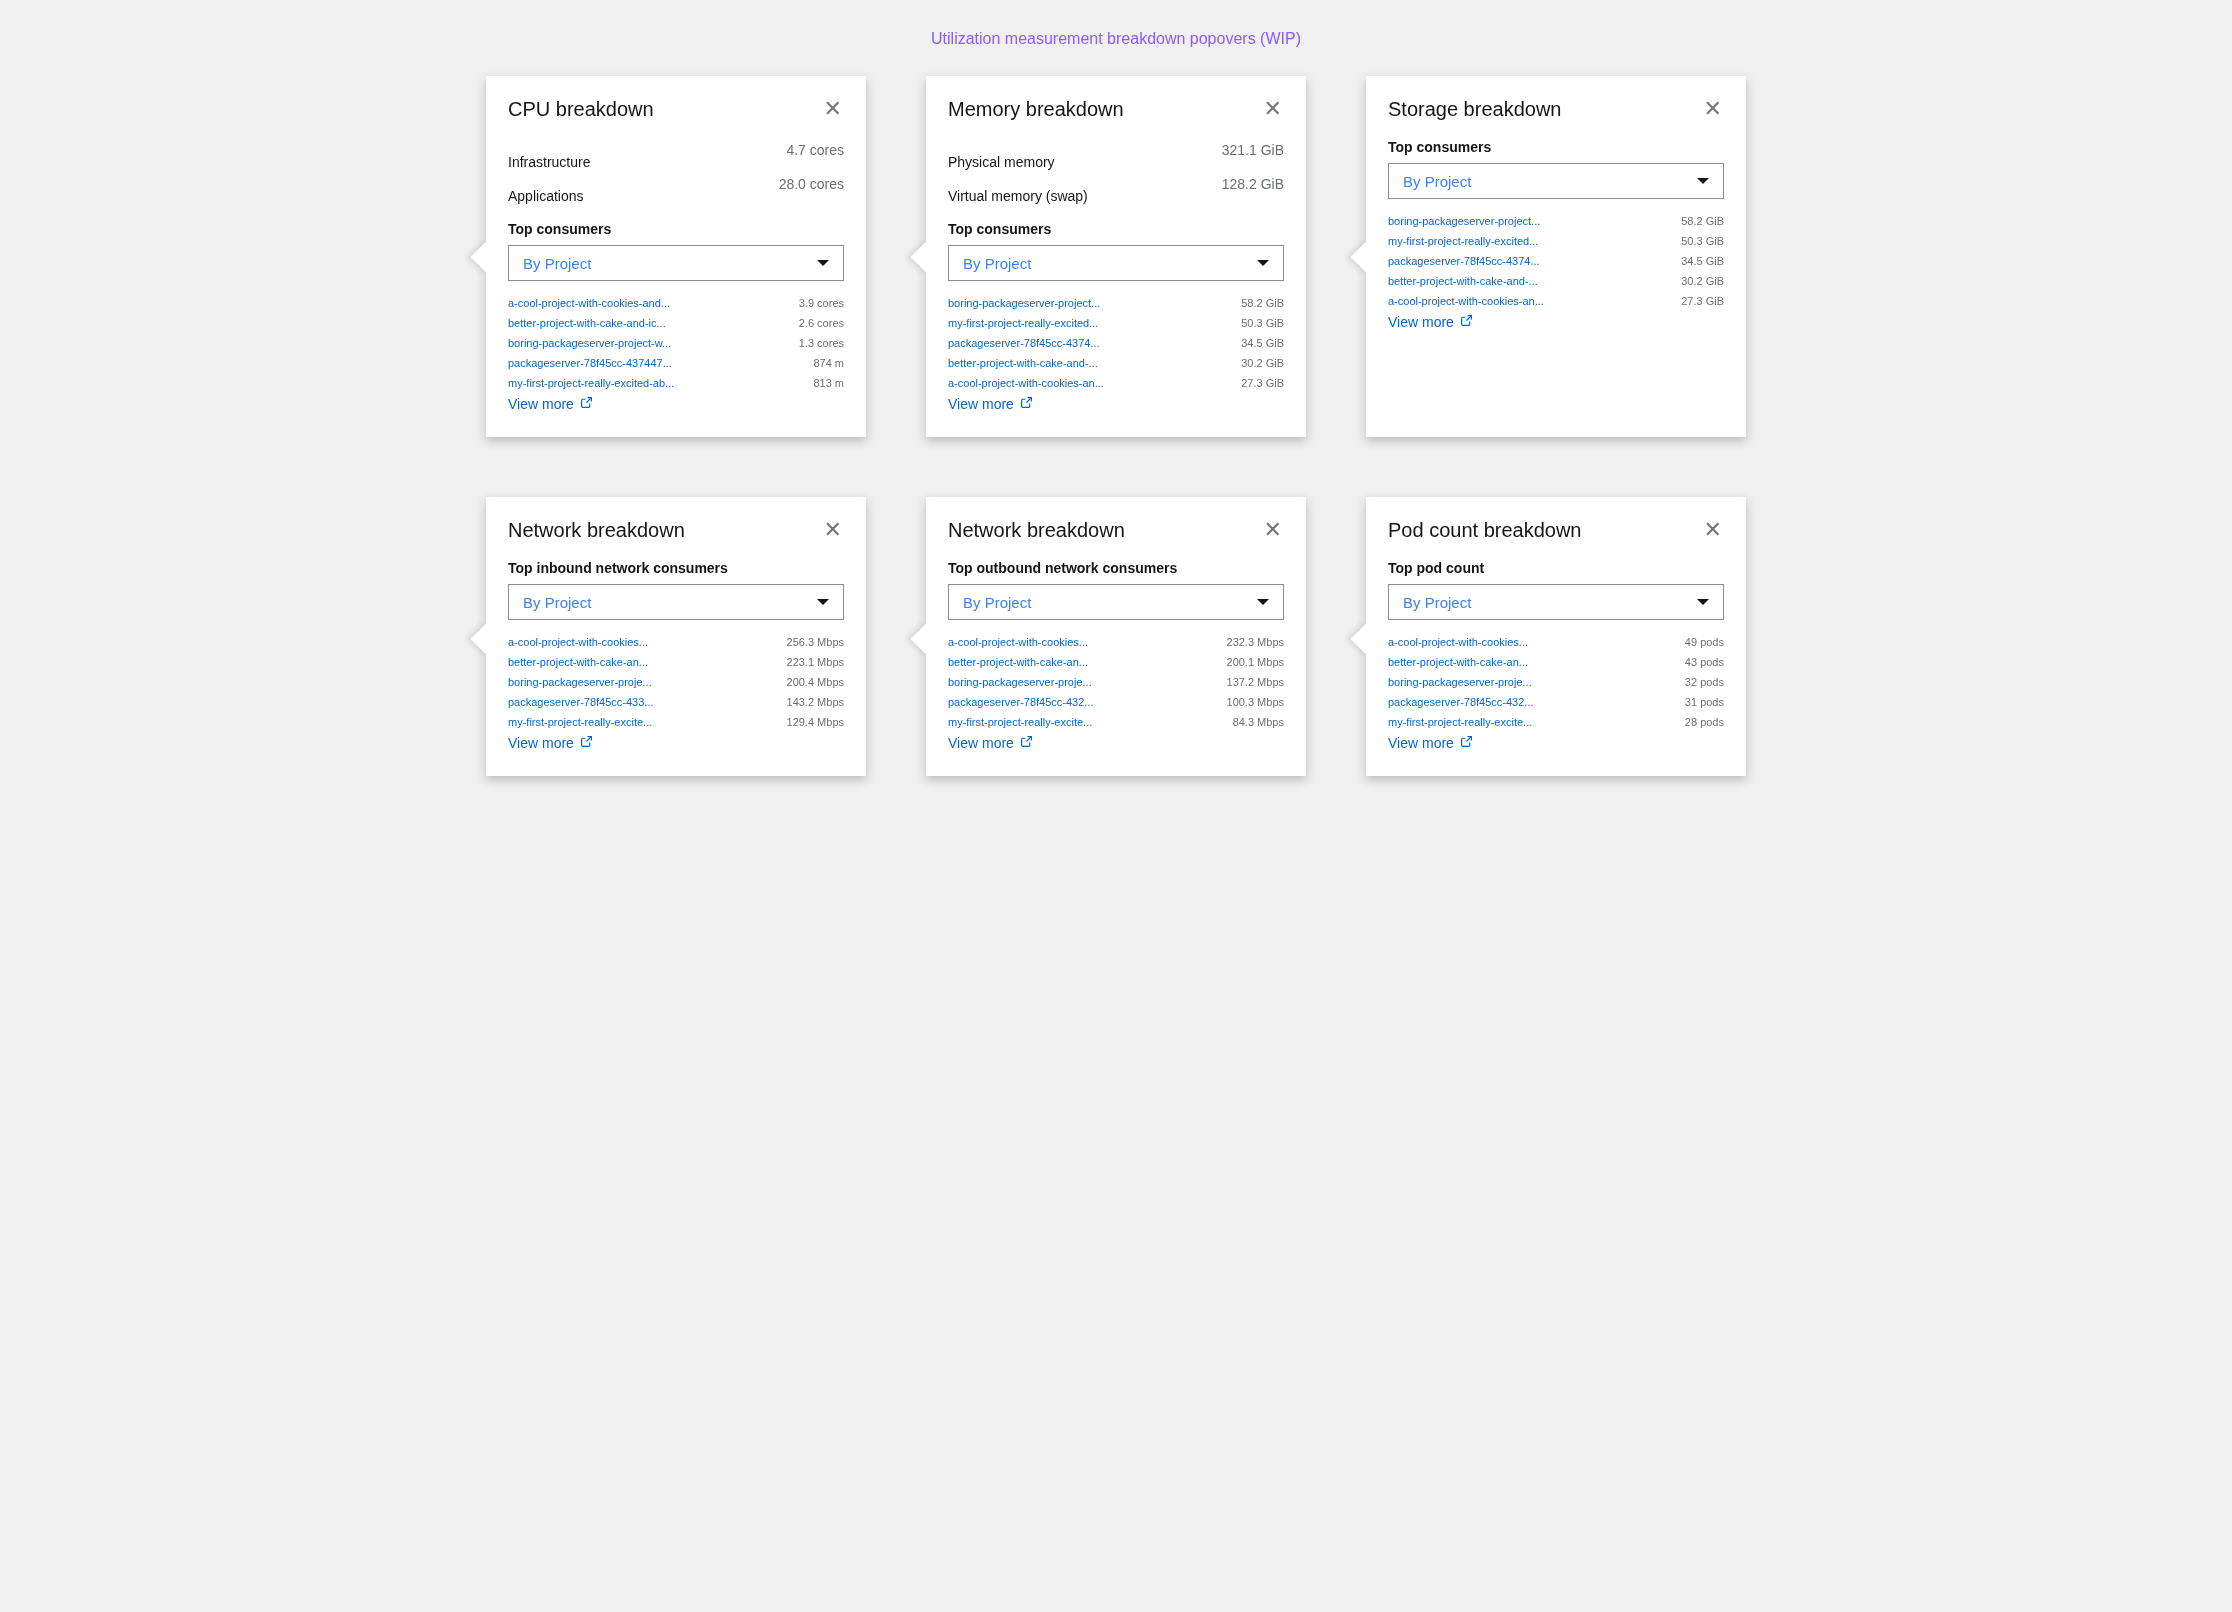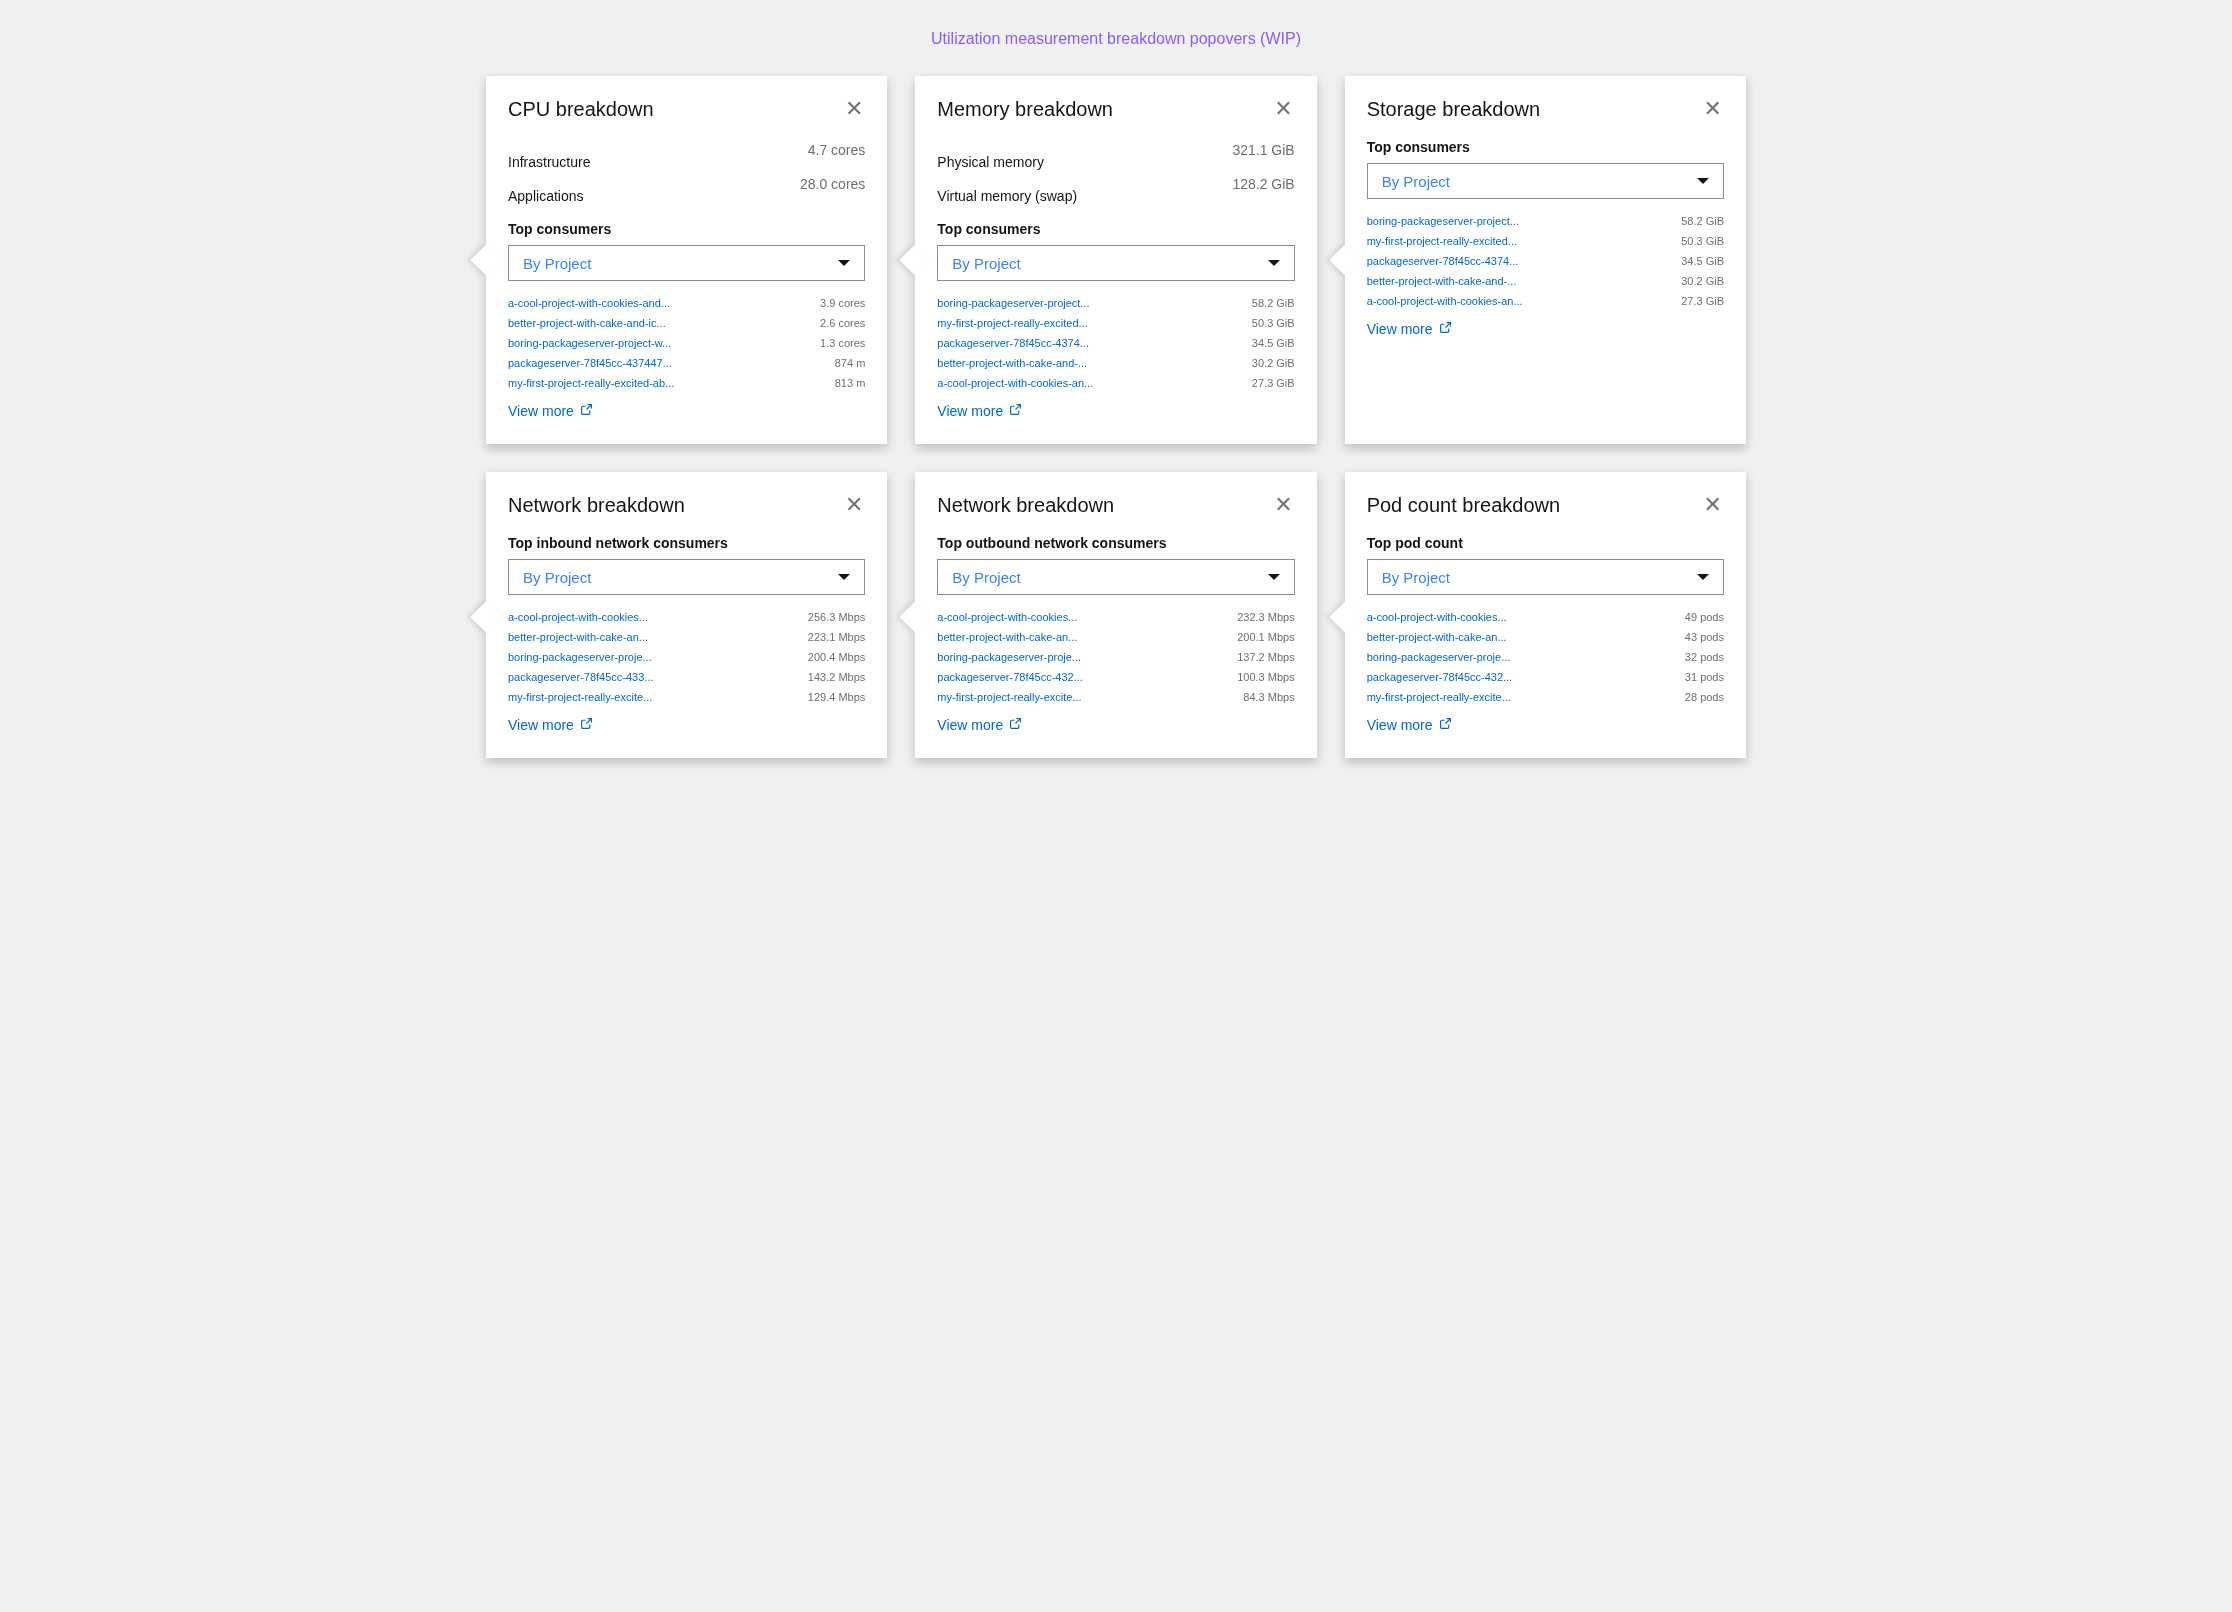--- a/index.html
+++ b/index.html
@@ -12,21 +12,21 @@
   .page-title {
     text-align: center;
     font-size: 16px;
     color: #8b5cf6;
     margin-bottom: 28px;
     font-weight: 400;
   }
   .grid {
     display: grid;
     grid-template-columns: repeat(3, 1fr);
-    gap: 28px;
+    gap: 60px;
     max-width: 1260px;
     margin: 0 auto;
   }
   .popover {
     background: #fff;
     box-shadow: 0 4px 10px rgba(0,0,0,0.22);
     padding: 22px 22px 24px 22px;
     position: relative;
   }
   .popover::before {
@@ -112,21 +112,21 @@
     text-overflow: ellipsis;
     cursor: pointer;
     flex: 1;
     min-width: 0;
   }
   .consumer-val {
     color: #6a6e73;
     white-space: nowrap;
   }
   .view-more {
-    margin-top: 10px;
+    margin-top: 3px;
     color: #0066cc;
     font-size: 14px;
     cursor: pointer;
     display: inline-flex;
     align-items: center;
     gap: 6px;
   }
   .ext-icon svg { width: 13px; height: 13px; }
 </style>
 </head>

